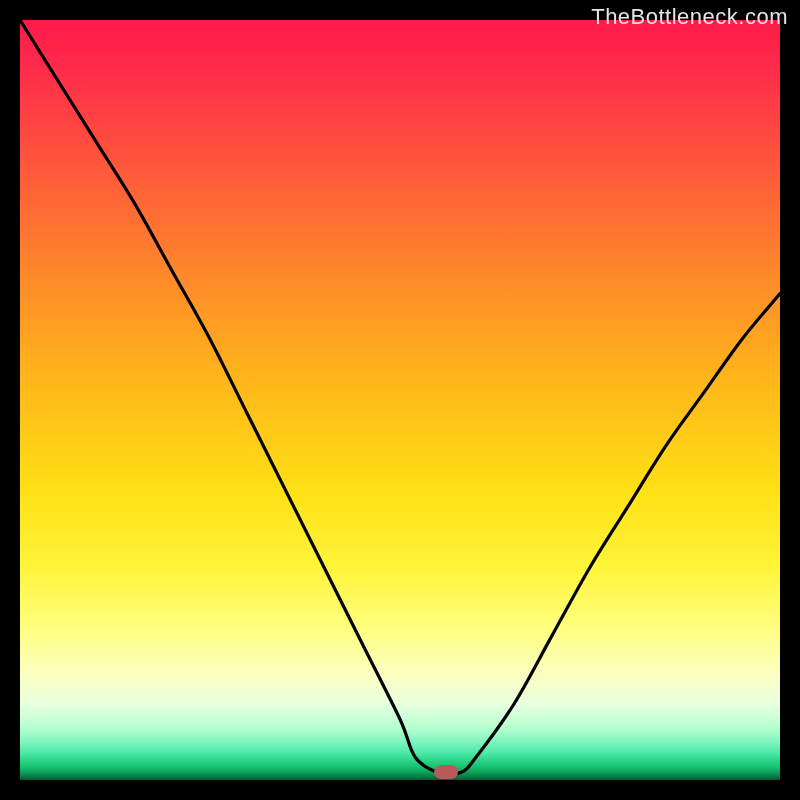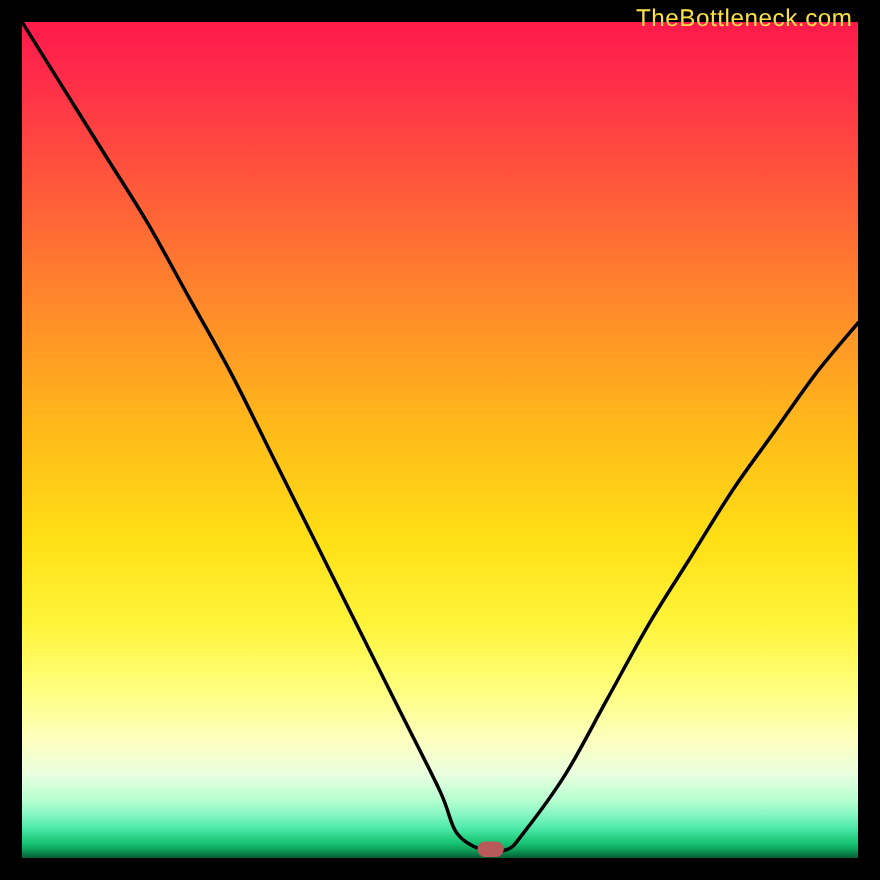--- a/index.html
+++ b/index.html
@@ -12,22 +12,22 @@
   }
   .stage {
     position: relative;
     width: 800px;
     height: 800px;
     background: #000;
   }
   .watermark {
     position: absolute;
     top: 4px;
-    right: 25px;
-    color: #fde047;
+    right: 12px;
+    color: #e5e5e5;
     font-size: 22px;
     font-weight: 500;
     letter-spacing: 0.5px;
     z-index: 5;
   }
   .plot {
     position: absolute;
     left: 20px;
     top: 20px;
     width: 760px;

